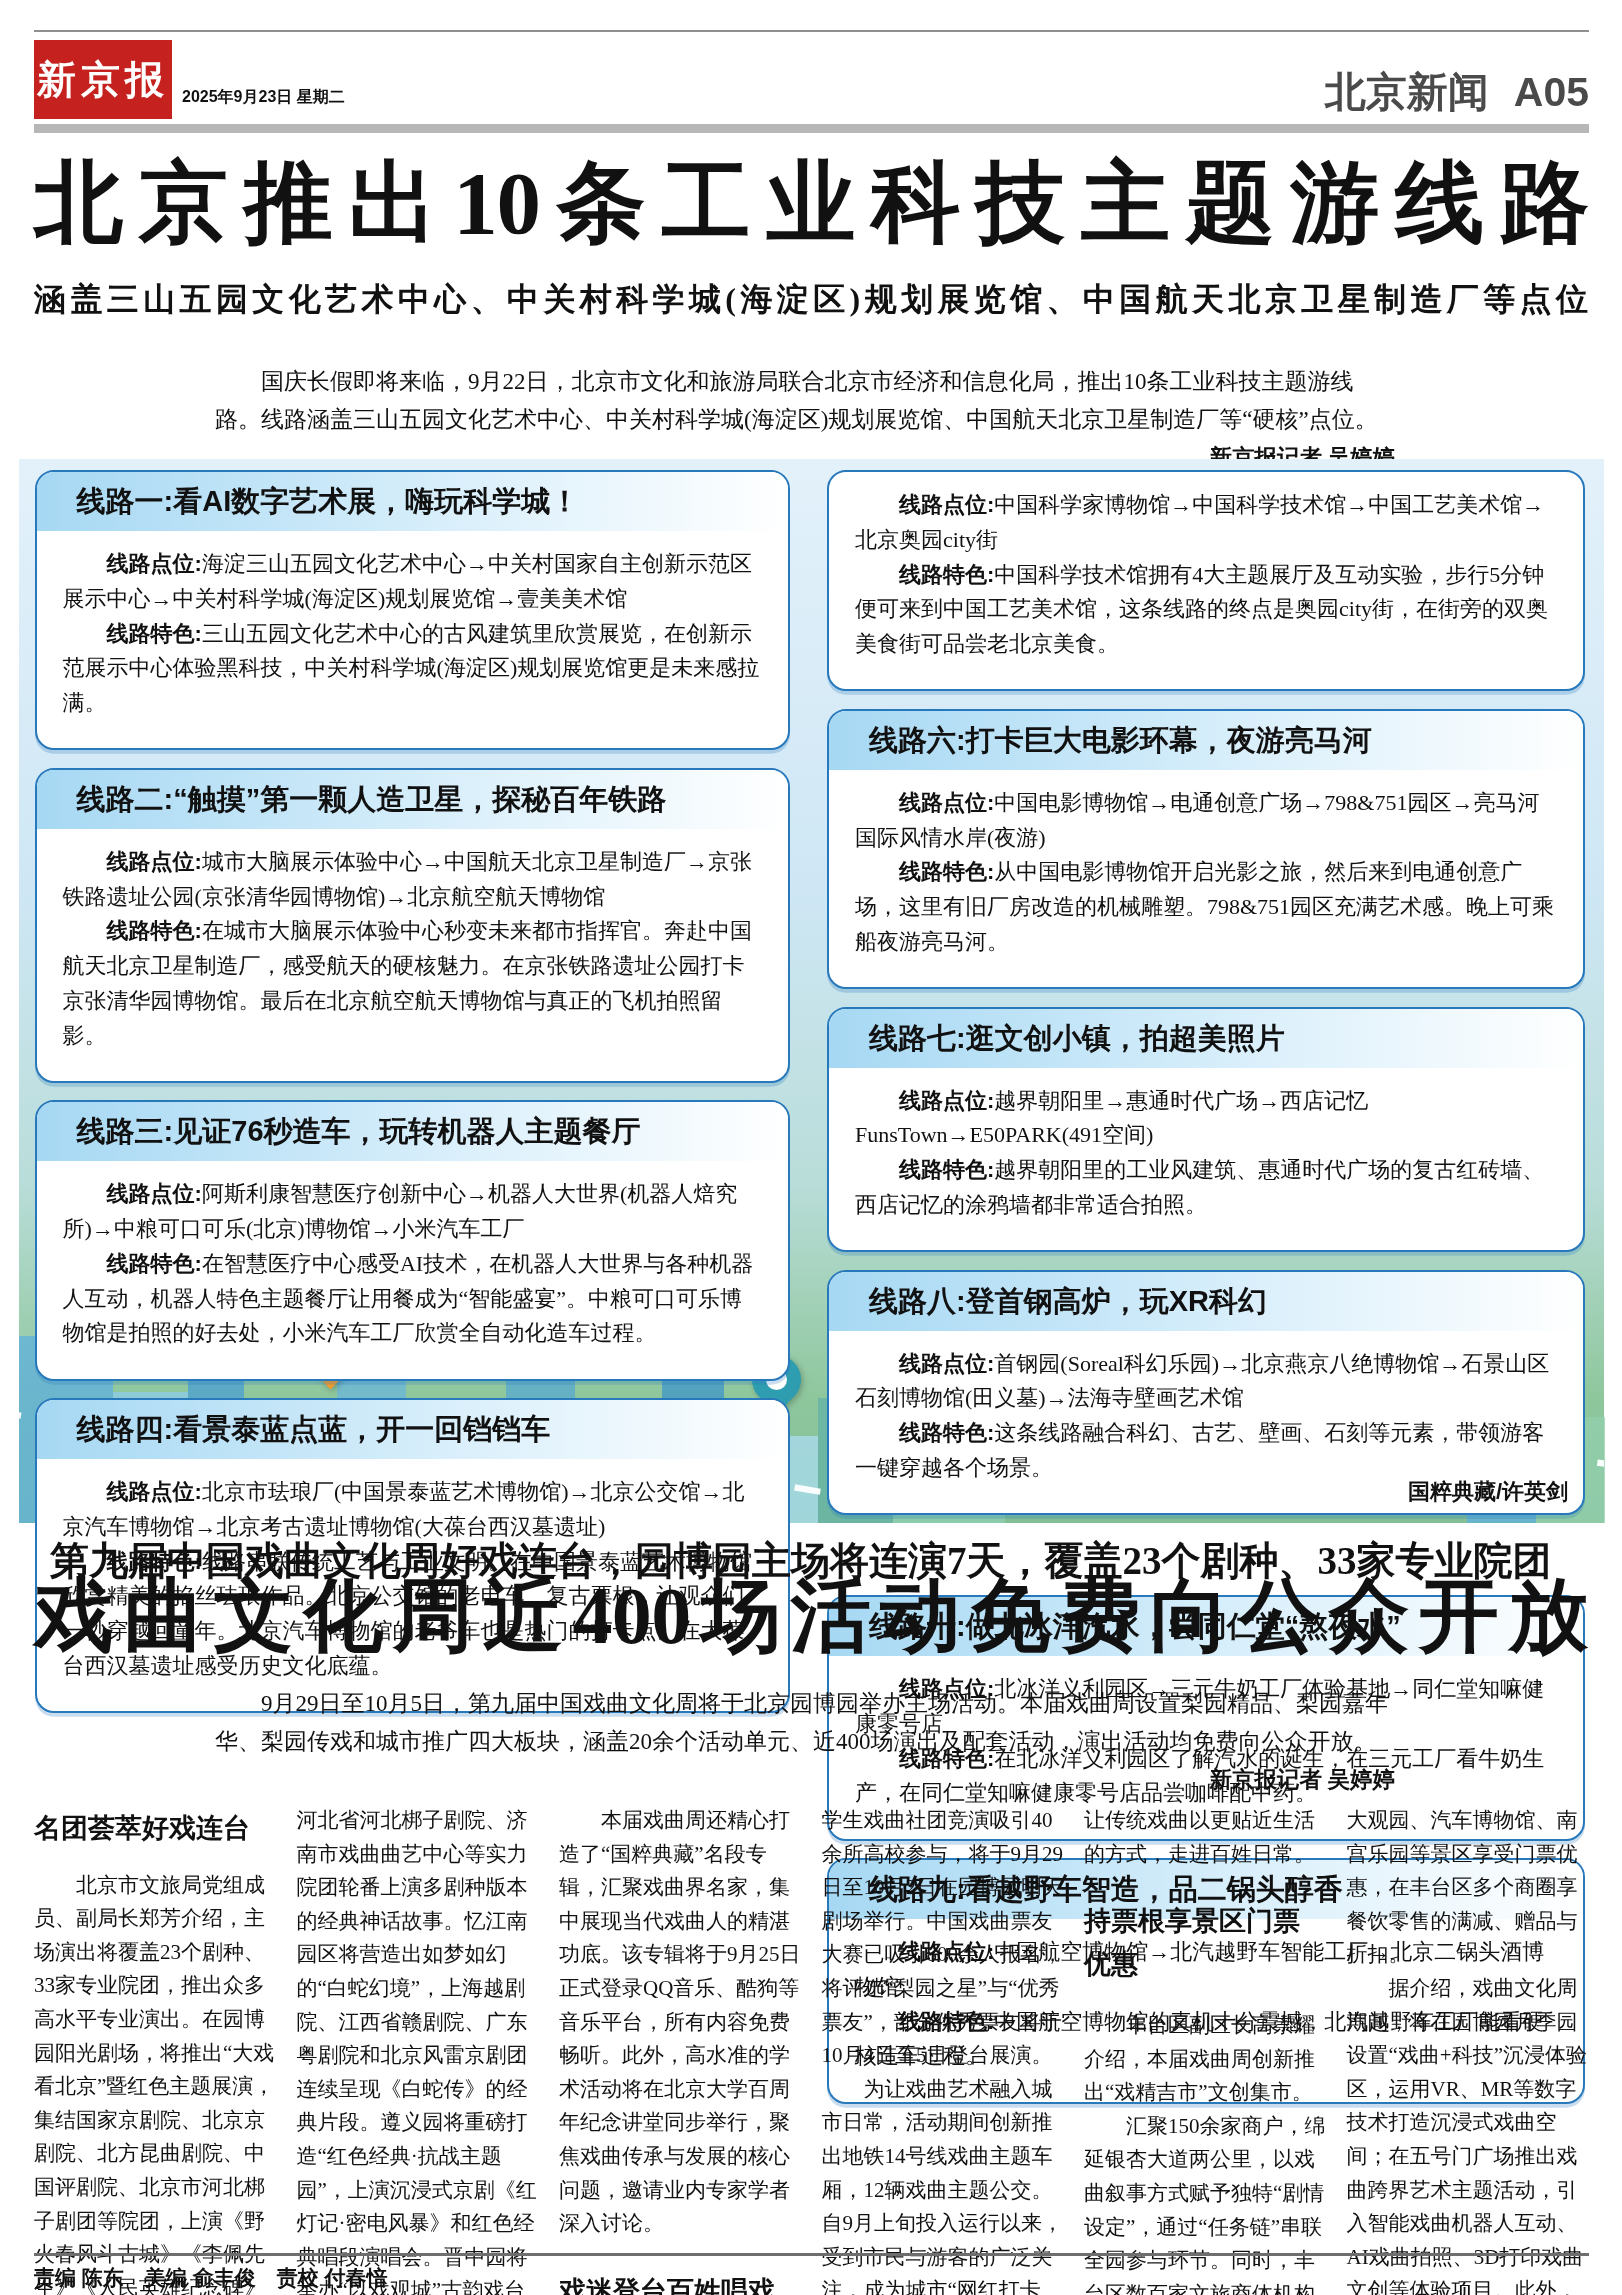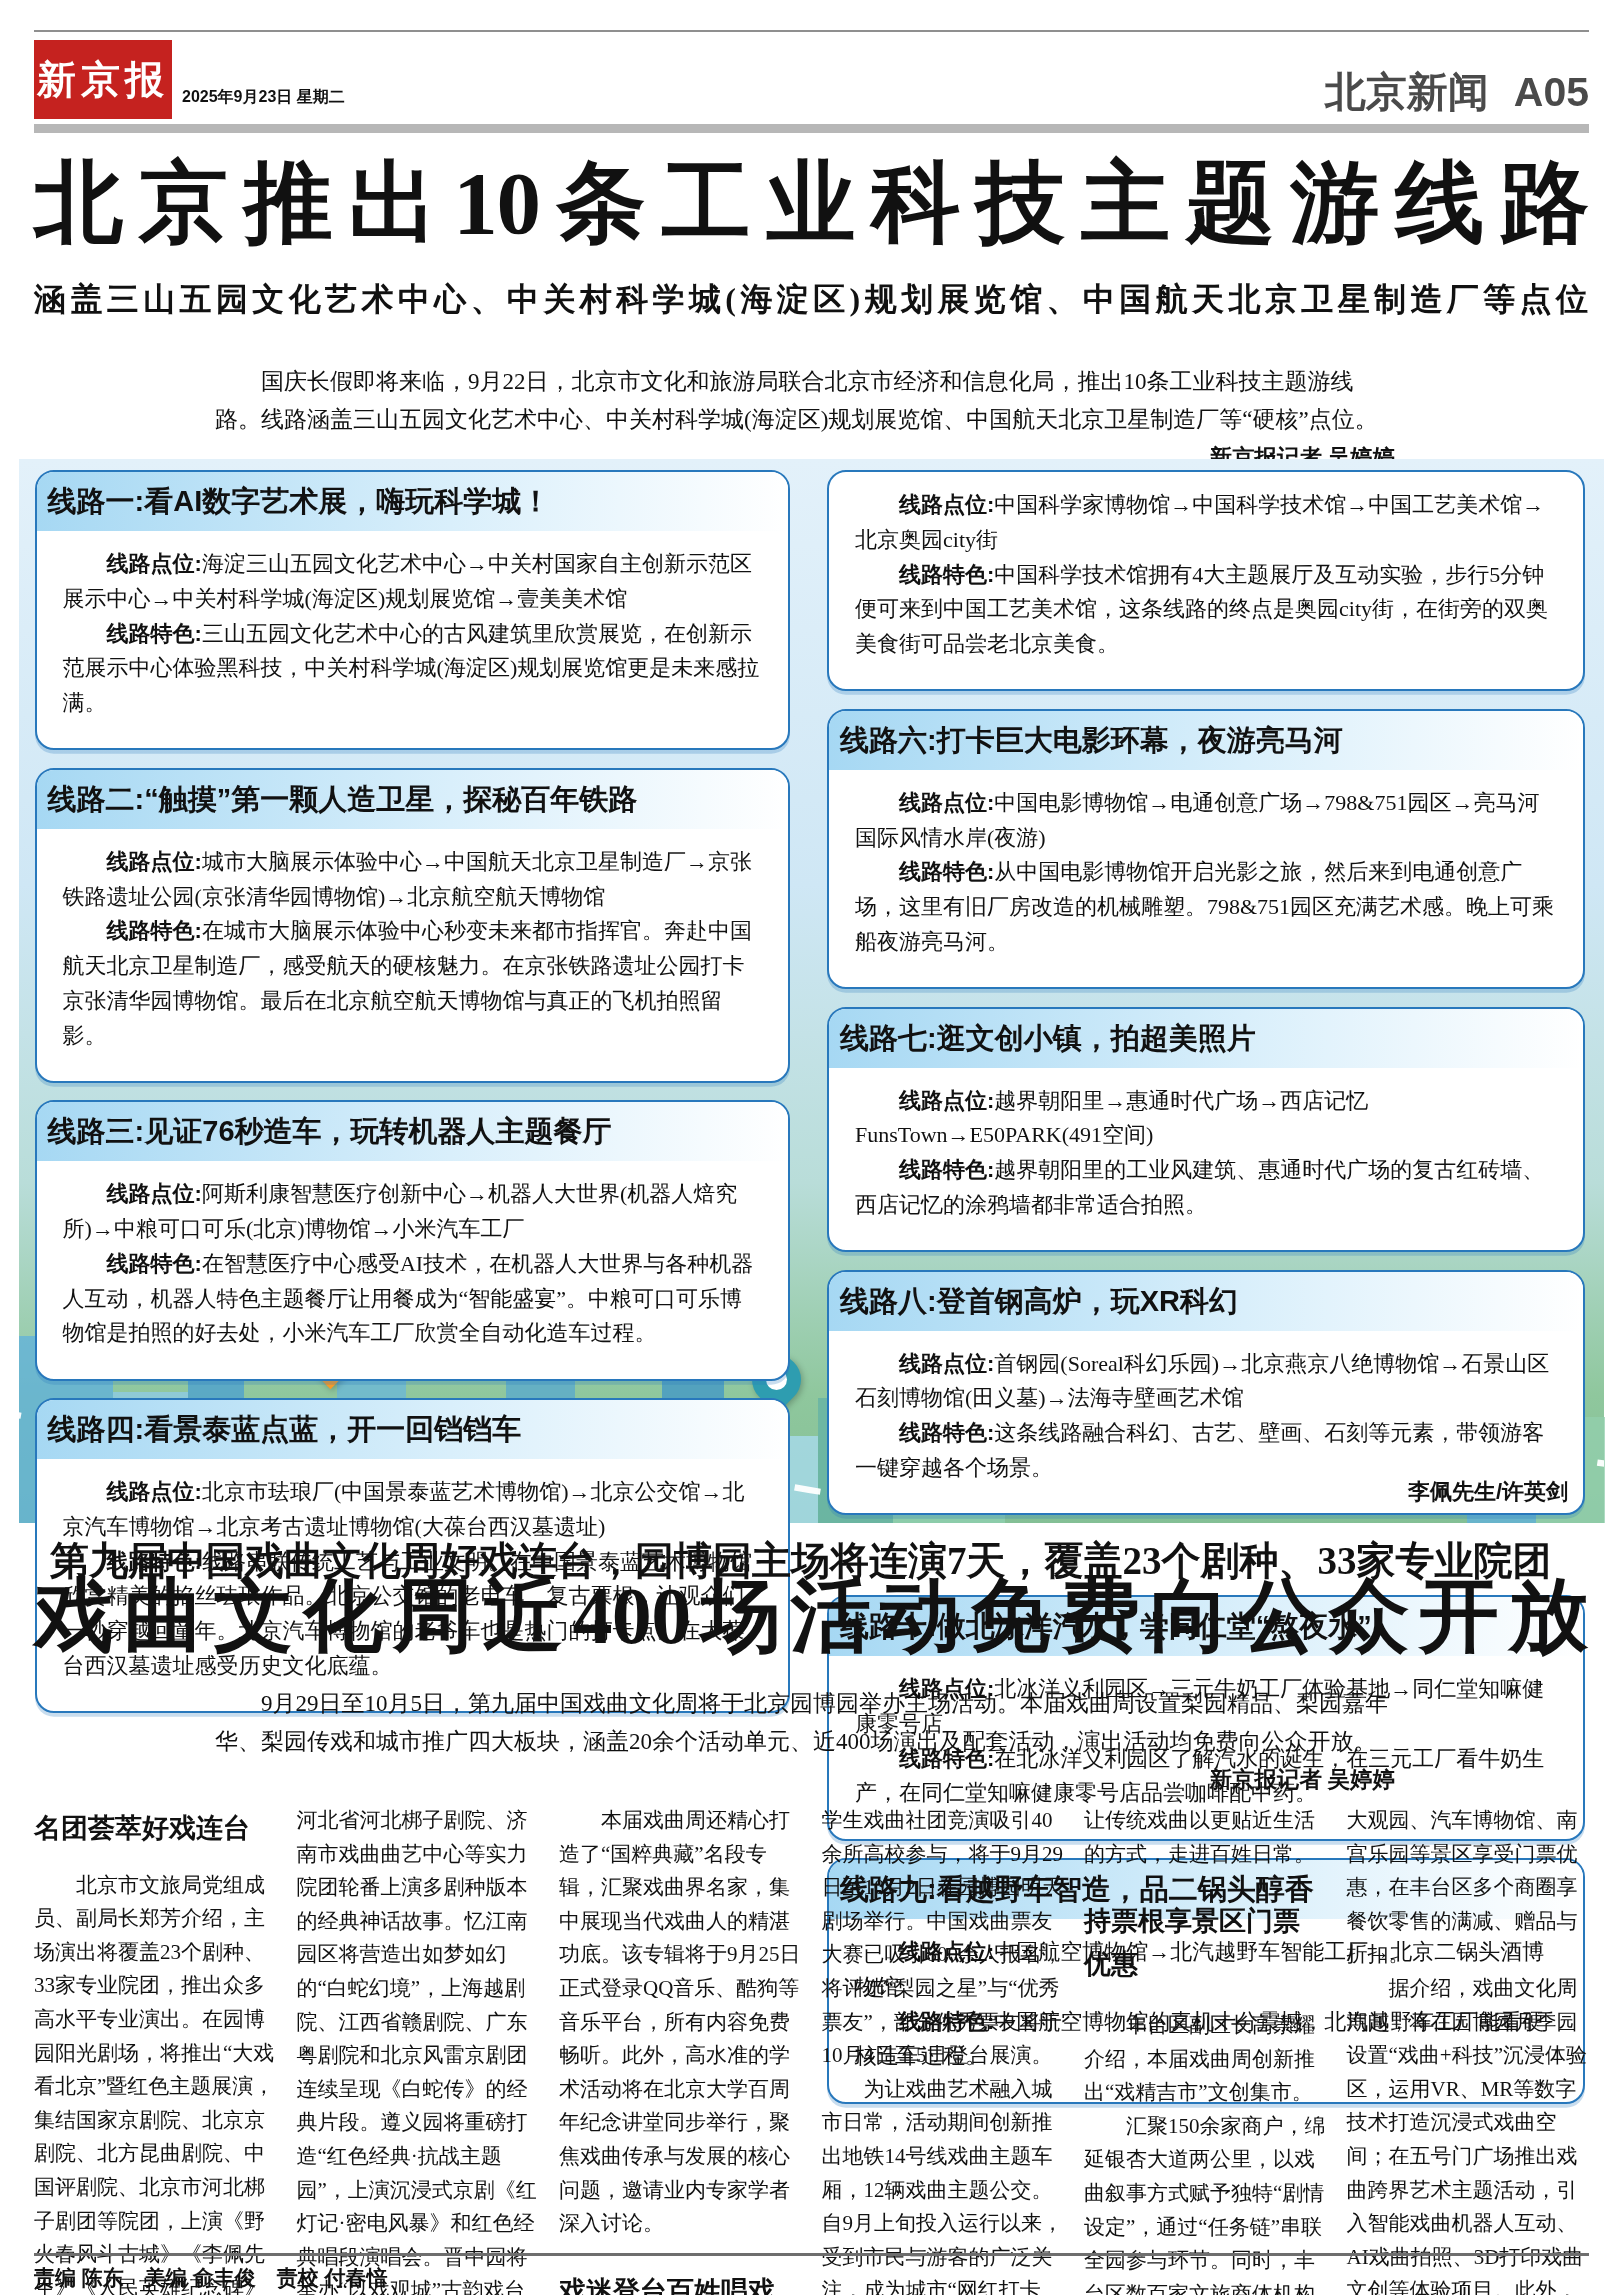--- a/index.html
+++ b/index.html
@@ -37,21 +37,21 @@
        transform:rotate(-45deg);box-shadow:0 2.5px 6.2px rgba(0,0,0,.25);}
   .pin::after{content:"";position:absolute;left:13.7px;top:13.7px;width:21px;height:21px;
               border-radius:50%;background:#ffffff;}
   .route-col{position:absolute;top:11.2px;}
   .route-col.left{left:15.6px;width:755px;}
   .route-col.right{left:808px;width:758px;}
   .route-box{background:#fff;border:2.5px solid #2878bc;border-radius:19px;overflow:hidden;
              margin-bottom:17.5px;box-shadow:0 3.7px 0 rgba(40,120,188,.25);}
   .route-box.gap-top{margin-top:80px;}
   .route-title{height:59px;background:linear-gradient(90deg,#a6d8f3 0%,#d9effb 55%,#ffffff 100%);
-               font-size:29px;font-weight:bold;line-height:59px;padding-left:11px;
+               font-size:29px;font-weight:bold;line-height:59px;padding-left:40px;
                font-family:"Liberation Sans","DejaVu Sans",sans-serif;white-space:nowrap;}
   .route-body{padding:16px 26px 27.5px 26px;font-size:22px;line-height:1.58;}
   .route-body p{margin:0;text-indent:2em;}
   .route-label{font-weight:bold;font-family:"Liberation Sans","DejaVu Sans",sans-serif;}
   .credit{position:absolute;right:36px;bottom:16px;font-size:22px;font-weight:bold;
           font-family:"Liberation Sans","DejaVu Sans",sans-serif;}
 
   
   .kicker{position:absolute;left:34px;top:1534px;font-size:39px;font-weight:bold;margin-left:16px;}
   .headline2{position:absolute;left:34px;top:1572px;width:1554px;font-size:80px;font-weight:bold;
@@ -184,21 +184,21 @@
       </div>
       <div class="route-box">
         <div class="route-title">线路九:看越野车智造，品二锅头醇香</div>
         <div class="route-body">
           <p><span class="route-label">线路点位:</span><span>中国航空博物馆→北汽越野车智能工厂→北京二锅头酒博物馆</span></p>
           <p><span class="route-label">线路特色:</span><span>中国航空博物馆的真机十分震撼，北汽越野车工厂能看硬核造车过程。</span></p>
         </div>
       </div>
     </div>
 
-    <div class="credit">李佩先生/许英剑</div>
+    <div class="credit">国粹典藏/许英剑</div>
   </div>
 
   <div class="kicker">第九届中国戏曲文化周好戏连台，园博园主场将连演7天，覆盖23个剧种、33家专业院团</div>
   <h1 class="headline2" style="margin:0;">戏曲文化周近400场活动免费向公众开放</h1>
   <div class="intro intro2" style="position:absolute;">
     <p>9月29日至10月5日，第九届中国戏曲文化周将于北京园博园举办主场活动。本届戏曲周设置梨园精品、梨园嘉年华、梨园传戏和城市推广四大板块，涵盖20余个活动单元、近400场演出及配套活动，演出活动均免费向公众开放。</p>
     <div class="byline" style="position:static;text-align:right;">新京报记者 吴婷婷</div>
   </div>
 
   <div class="body-cols">

